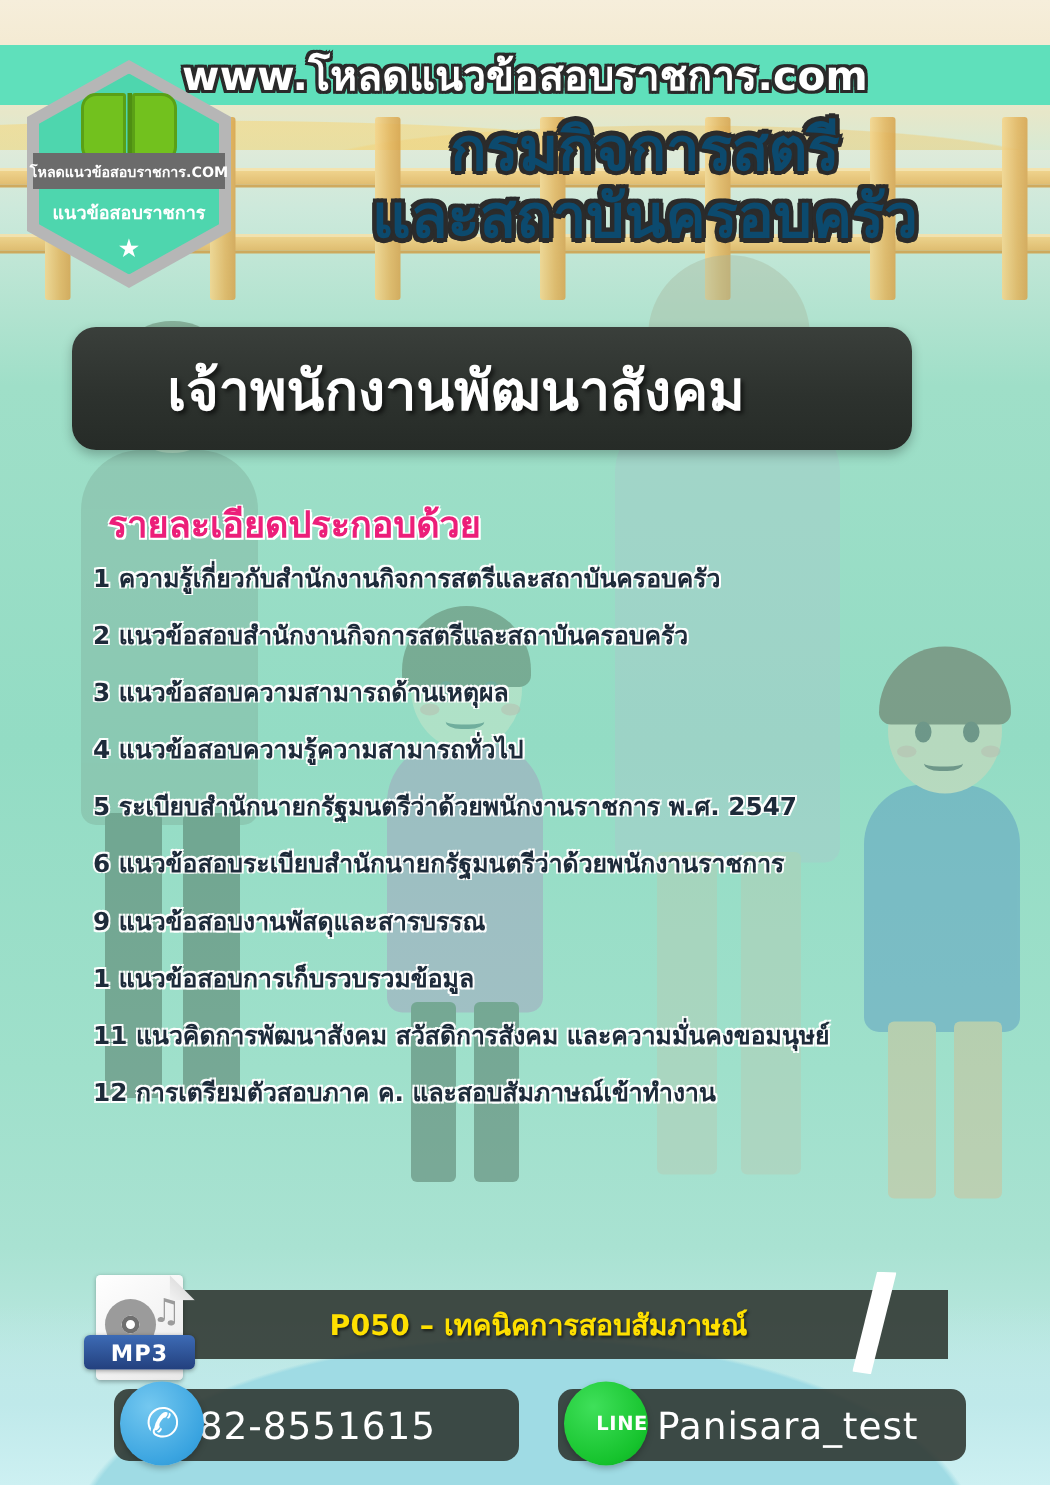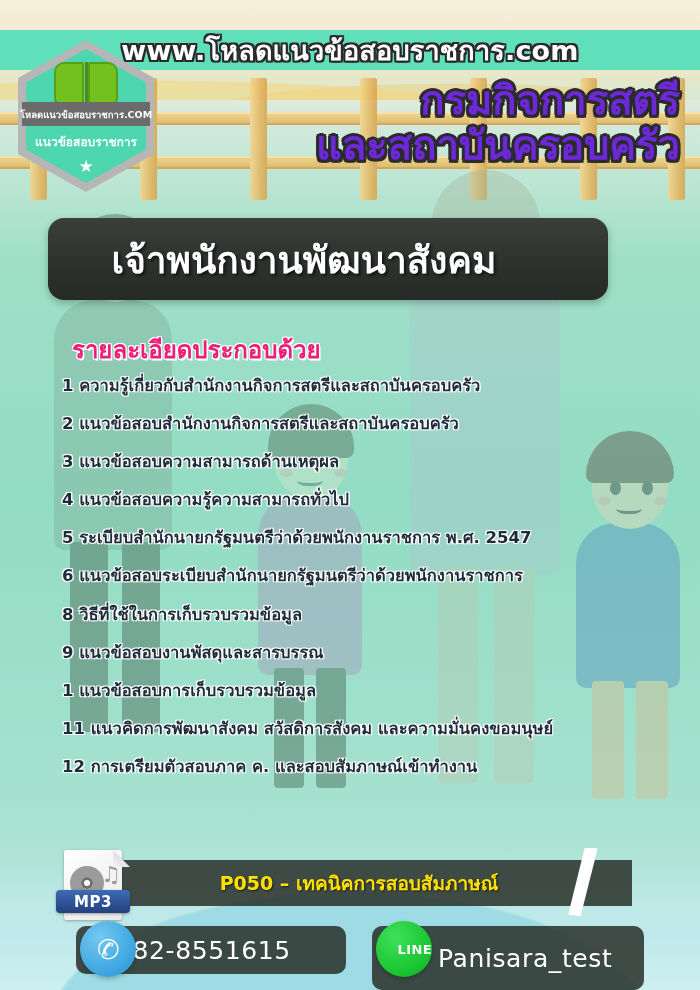--- a/index.html
+++ b/index.html
@@ -130,23 +130,23 @@
     text-align:center; font-size:12px; font-weight:700; color:#ffffff;
   }
   .hex-star {
     position:absolute; left:50%; top:118px; transform:translateX(-50%);
     font-size:17px; color:#ffffff; line-height:1;
   }
 
   
   .main-title {
     position: absolute; left: 180px; top: 78px; width: 500px;
-    text-align: right;
+    text-align: center;
     font-size: 40px; font-weight: 700; line-height: 1.12;
-    color: #6d28d9;
+    color: #0c4a6e;
     text-shadow:
       -2.5px -2.5px 0 #2b2b2b,  2.5px -2.5px 0 #2b2b2b,
       -2.5px  2.5px 0 #2b2b2b,  2.5px  2.5px 0 #2b2b2b,
        0 -3px 0 #2b2b2b, 0 3px 0 #2b2b2b,
       -3px 0 0 #2b2b2b, 3px 0 0 #2b2b2b;
   }
   .main-title .l2 { display:block; }
 
   
   .job-bar {
@@ -275,21 +275,21 @@
     letter-spacing:.3px;
   }
 
   
   .contact-phone {
     position: absolute; left: 76px; top: 926px; width: 270px; height: 48px;
     background: rgba(46,52,47,.88); border-radius: 10px;
     display: flex; align-items: center; padding-left: 40px;
   }
   .contact-line {
-    position: absolute; left: 372px; top: 926px; width: 272px; height: 64px;
+    position: absolute; left: 372px; top: 926px; width: 272px; height: 48px;
     background: rgba(46,52,47,.88); border-radius: 10px;
     display: flex; align-items: center; padding-left: 66px;
   }
   .contact-phone .txt, .contact-line .txt {
     font-size: 25px; font-weight: 400; color: #ffffff; letter-spacing: .6px;
   }
   .phone-icon {
     position: absolute; left: 80px; top: 921px; width: 56px; height: 56px;
     border-radius: 50%;
     background: radial-gradient(circle at 35% 30%, #74c8f0, #3aa4e0 70%, #2a8fcc 100%);
@@ -411,21 +411,20 @@
 
   <div class="details-heading">รายละเอียดประกอบด้วย</div>
 
   <div class="item-list">
     <div class="item">1 ความรู้เกี่ยวกับสำนักงานกิจการสตรีและสถาบันครอบครัว</div>
     <div class="item">2 แนวข้อสอบสำนักงานกิจการสตรีและสถาบันครอบครัว</div>
     <div class="item">3 แนวข้อสอบความสามารถด้านเหตุผล</div>
     <div class="item">4 แนวข้อสอบความรู้ความสามารถทั่วไป</div>
     <div class="item">5 ระเบียบสำนักนายกรัฐมนตรีว่าด้วยพนักงานราชการ พ.ศ. 2547</div>
     <div class="item">6 แนวข้อสอบระเบียบสำนักนายกรัฐมนตรีว่าด้วยพนักงานราชการ</div>
-    <div class="item">8 วิธีที่ใช้ในการเก็บรวบรวมข้อมูล</div>
     <div class="item">9 แนวข้อสอบงานพัสดุและสารบรรณ</div>
     <div class="item">1 แนวข้อสอบการเก็บรวบรวมข้อมูล</div>
     <div class="item">11 แนวคิดการพัฒนาสังคม สวัสดิการสังคม และความมั่นคงขอมนุษย์</div>
     <div class="item">12 การเตรียมตัวสอบภาค ค. และสอบสัมภาษณ์เข้าทำงาน</div>
   </div>
 
   <div class="mp3-bar">
     <div class="mp3-bar-text">P050 – เทคนิคการสอบสัมภาษณ์</div>
   </div>
 

